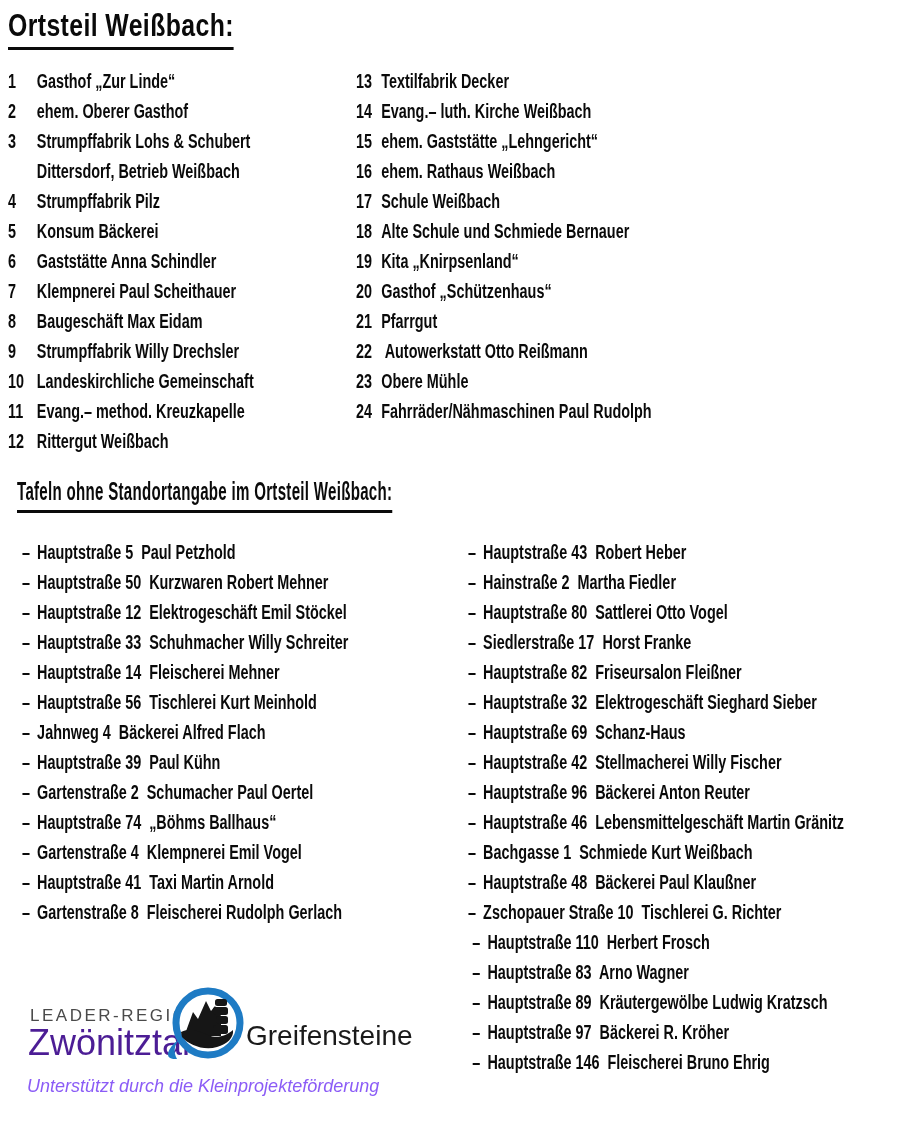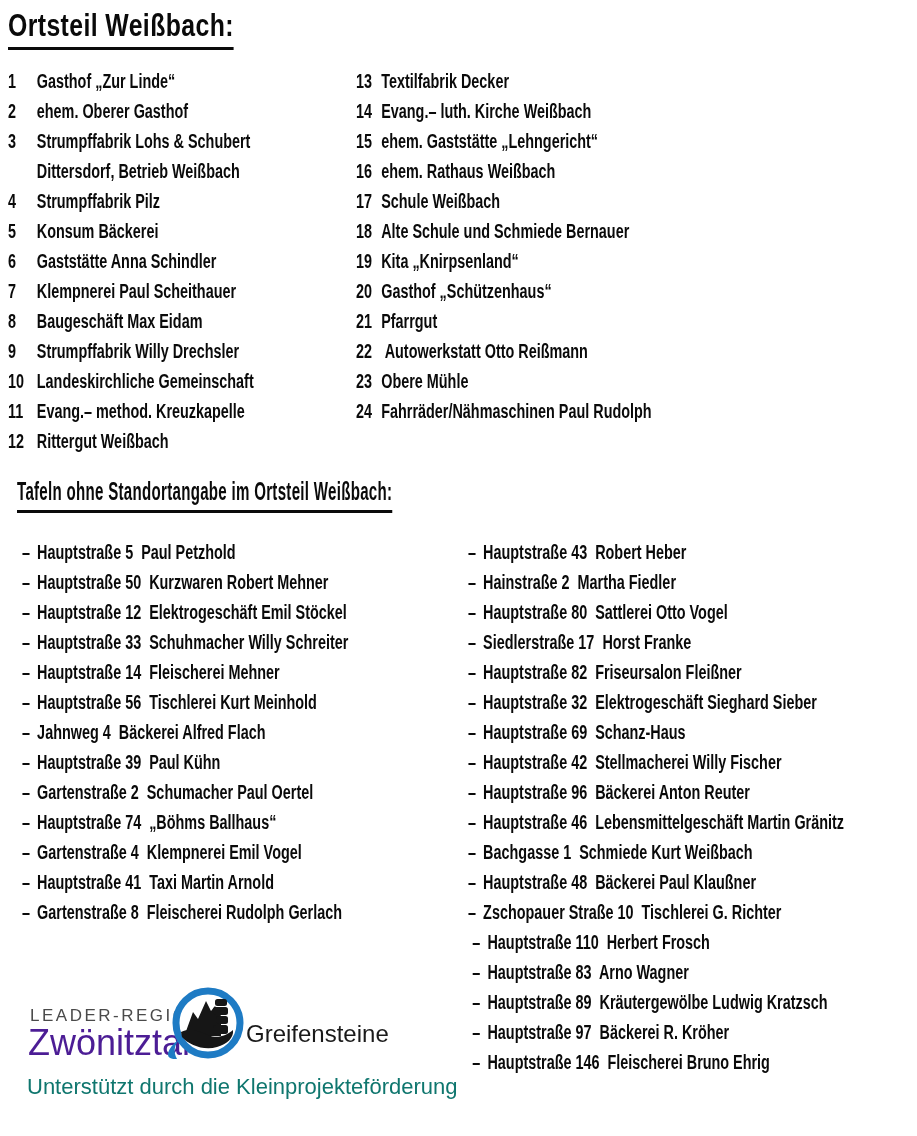--- a/index.html
+++ b/index.html
@@ -22,23 +22,23 @@
   #s2-right{left:468px;top:537px;}
   .row{display:flex;}
   .row .num{display:inline-block;width:40px;flex:0 0 auto;}
   #s1-right .row .num{width:35px;}
   .row .dash{display:inline-block;width:21px;flex:0 0 auto;}
   .row .lbl{white-space:pre;}
   .row.indent{padding-left:6px;}
   
   #leader-label{position:absolute;left:30px;top:1006px;font-size:17px;letter-spacing:2.5px;color:#4a4a4a;}
   #zwonitztal{position:absolute;left:28px;top:1022px;font-size:36px;color:#4c1d95;}
-  #greifensteine{position:absolute;left:246px;top:1020px;font-size:24px;color:#1a1a1a;}
+  #greifensteine{position:absolute;left:246px;top:1020px;font-size:28px;color:#1a1a1a;}
   #logo-icon{position:absolute;left:160px;top:986px;width:92px;height:84px;}
-  .support{position:absolute;left:27px;font-size:22px;color:#0f766e;line-height:21px;white-space:pre;}
+  .support{position:absolute;left:27px;font-size:18px;color:#8b5cf6;line-height:21px;white-space:pre;font-style:italic;}
   #support1{top:1076px;}
   #support2{top:1097px;}
 </style>
 </head>
 <body>
 
 <div class="sheet">
 
   <div id="title1" class="heading">Ortsteil Weißbach:</div>
 

